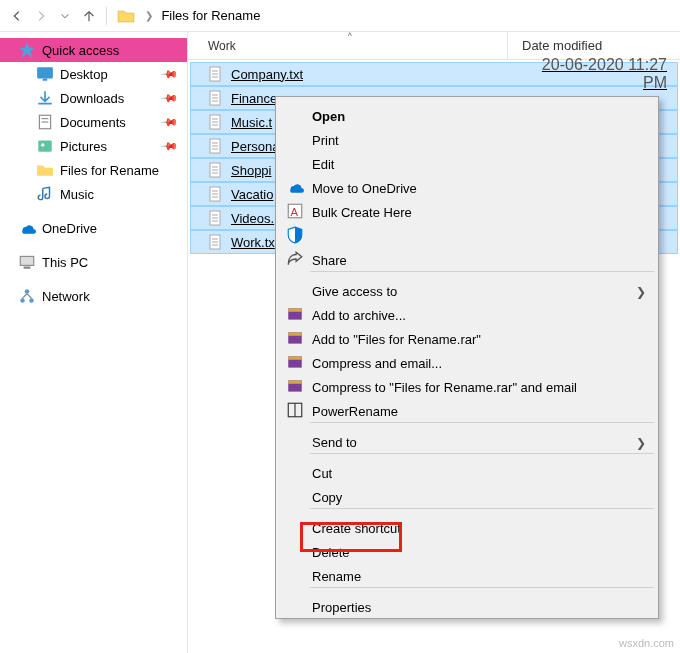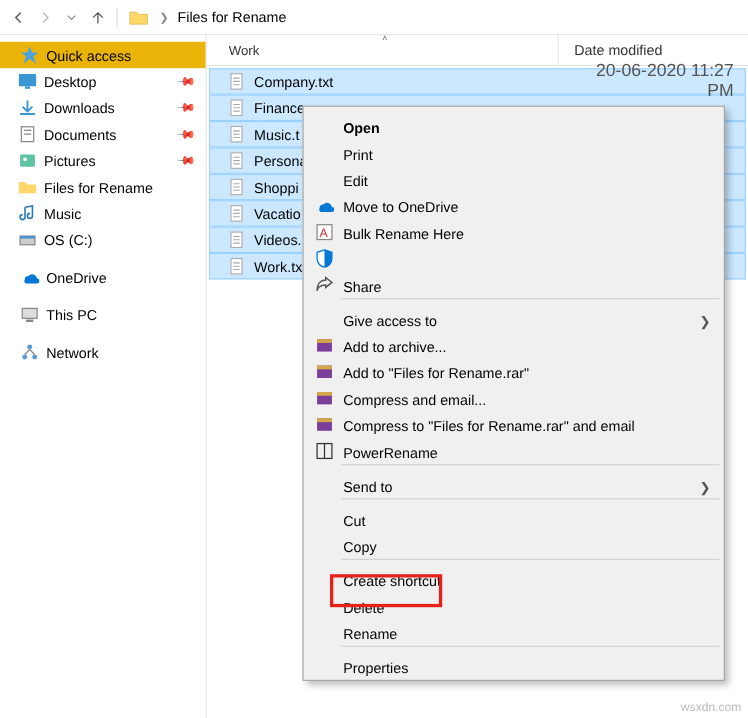--- a/index.html
+++ b/index.html
@@ -10,34 +10,34 @@
     .nav-btn svg { width: 14px; height: 14px; }
     .divider { width: 1px; height: 18px; background: #ddd; margin: 0 4px; }
     .folder-icon { width: 18px; height: 18px; margin: 0 4px; }
     .breadcrumb-sep { color: #888; font-size: 10px; margin: 0 4px; }
     .breadcrumb-item { font-size: 13px; color: #000; padding: 2px 2px; }
     
     .main { display: flex; height: calc(100% - 32px); }
     
     .sidebar { width: 188px; border-right: 1px solid #e5e5e5; padding-top: 6px; overflow: hidden; }
     .tree-item { display: flex; align-items: center; height: 24px; padding-left: 18px; font-size: 13px; cursor: default; position: relative; }
-    .tree-item.selected { background: #eab308; }
+    .tree-item.selected { background: #ec4899; }
     .tree-item .icon { width: 18px; height: 16px; margin-right: 6px; display: flex; align-items: center; justify-content: center; }
-    .tree-item.indent { padding-left: 16px; }
+    .tree-item.indent { padding-left: 36px; }
     .pin { position: absolute; right: 10px; color: #888; font-size: 11px; transform: rotate(45deg); }
     .section-gap { height: 10px; }
     
     .content { flex: 1; position: relative; }
     .columns { display: flex; height: 28px; border-bottom: 1px solid #e5e5e5; align-items: center; }
     .col-name { width: 320px; padding-left: 20px; font-size: 12px; color: #333; position: relative; border-right: 1px solid #e5e5e5; height: 100%; display: flex; align-items: center; }
     .col-date { flex: 1; padding-left: 14px; font-size: 13px; color: #333; }
     .sort-ind { position: absolute; left: 50%; top: -2px; font-size: 8px; color: #666; }
     
     .file-list { padding-top: 2px; }
-    .file-row { display: flex; align-items: center; height: 24px; padding-left: 16px; font-size: 13px; background: #cce8ff; border: 1px solid #99d1ff; margin: 0 2px; }
+    .file-row { display: flex; align-items: center; height: 24px; padding-left: 16px; font-size: 13px; background: #cce8ff; border: 1px solid #99d1ff; margin: 0 2px; text-decoration: underline; }
     .file-row .file-icon { width: 16px; height: 16px; margin-right: 8px; }
     .file-row .file-name { width: 290px; overflow: hidden; white-space: nowrap; }
     .file-row .file-date { color: #545454; font-size: 16px; text-align: right; flex:1; padding-right:10px;}
     
     .context-menu { position: absolute; left: 275px; top: 96px; width: 384px; background: #f0f0f0; border: 1px solid #a0a0a0; box-shadow: 4px 4px 6px rgba(0,0,0,0.25); padding: 3px 2px; z-index: 100; }
     .menu-item { display: flex; align-items: flex-end; height: 24px; padding-left: 34px; font-size: 13px; position: relative; cursor: default; }
     .menu-item.bold { font-weight: 600; }
     .menu-item .mi-icon { position: absolute; left: 8px; width: 18px; height: 18px; display:flex; align-items:center; justify-content:center; }
     .menu-item .arrow { position: absolute; right: 10px; font-size: 12px; color: #555; }
     .menu-sep { height: 1px; background: #d0d0d0; margin: 3px 2px 3px 32px; }
@@ -135,29 +135,20 @@
         </span>
       <span>Files for Rename</span>
     </div>
     <div class="tree-item indent">
       <span class="icon">
           <svg viewBox="0 0 16 16">
             <path d="M6 3 v8 a2 2 0 1 1 -2 -2 M6 3 l6 -1 v8 a2 2 0 1 1 -2 -2" fill="none" stroke="#2a7ab9" stroke-width="1.3"></path>
           </svg>
         </span>
       <span>Music</span>
-    </div>
-    <div class="tree-item indent">
-      <span class="icon">
-          <svg viewBox="0 0 16 16">
-            <rect x="2" y="5" width="12" height="7" fill="#ccc" stroke="#888"></rect>
-            <rect x="2" y="5" width="12" height="2" fill="#4a90d9"></rect>
-          </svg>
-        </span>
-      <span>OS (C:)</span>
     </div>
     <div class="section-gap"></div>
     <div class="tree-item">
       <span class="icon">
           <svg viewBox="0 0 16 16">
             <path d="M4 10 a3 3 0 0 1 3 -3 a4 4 0 0 1 7 2 a2 2 0 0 1 0 4 h-9 a2 2 0 0 1 -1 -3" fill="#0078d4"></path>
           </svg>
         </span>
       <span>OneDrive</span>
     </div>
@@ -298,21 +289,21 @@
       </span>
     <span>Move to OneDrive</span>
   </div>
   <div class="menu-item">
     <span class="mi-icon">
         <svg viewBox="0 0 16 16">
           <rect x="2" y="2" width="12" height="12" fill="#fff" stroke="#888"></rect>
           <text x="4" y="12" font-size="10" fill="#c33">A</text>
         </svg>
       </span>
-    <span>Bulk Rename Here</span>
+    <span>Bulk Create Here</span>
   </div>
   <div class="menu-item">
     <span class="mi-icon">
         <svg viewBox="0 0 16 16">
           <path d="M8 1 L14 3 v5 a7 7 0 0 1 -6 7 a7 7 0 0 1 -6 -7 v-5 z" fill="#fff" stroke="#0078d4"></path>
           <path d="M8 1 L14 3 v5 a7 7 0 0 1 -6 7 z" fill="#0078d4"></path>
         </svg>
       </span>
   </div>
   <div class="menu-item">

